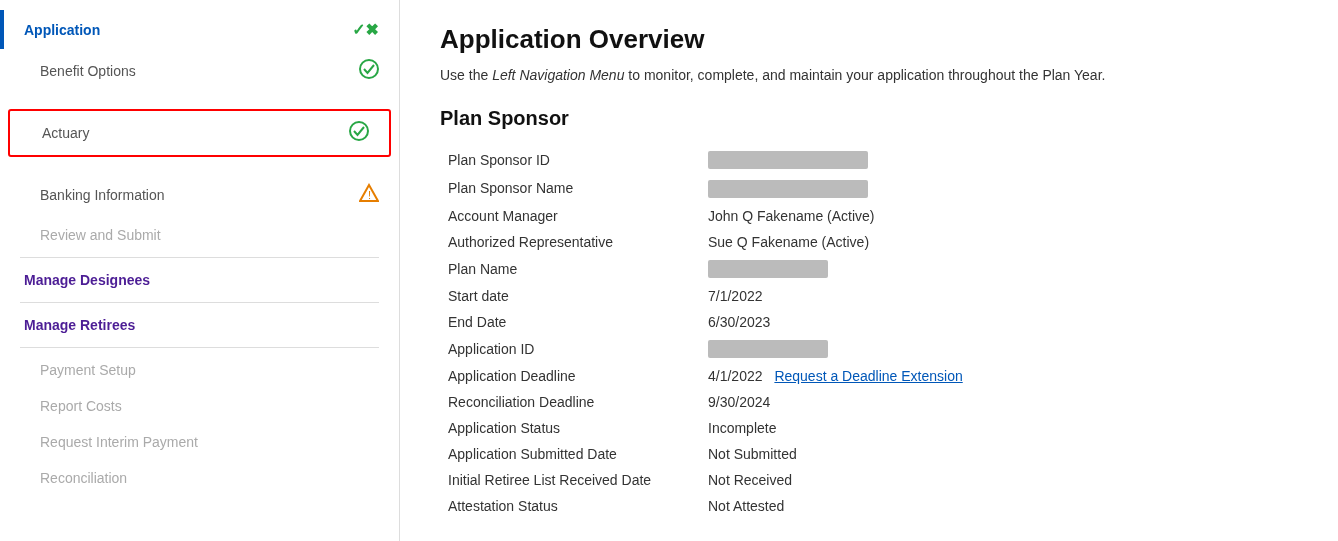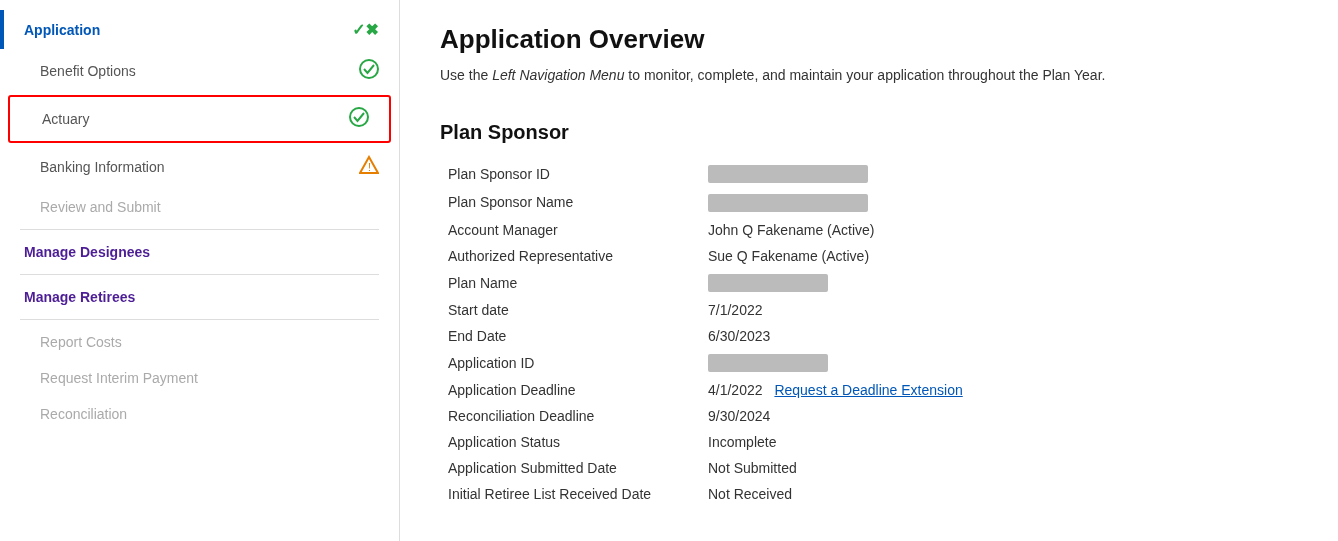--- a/index.html
+++ b/index.html
@@ -85,21 +85,21 @@
     .page-title {
       font-size: 26px;
       font-weight: bold;
       color: #111;
       margin-bottom: 12px;
     }
 
     .page-description {
       font-size: 14px;
       color: #333;
-      margin-bottom: 38px;
+      margin-bottom: 24px;
     }
 
     .page-description em {
       font-style: italic;
     }
 
     .section-title {
       font-size: 20px;
       font-weight: bold;
       color: #111;
@@ -180,21 +180,21 @@
   <div class="sidebar-item sidebar-sub-item">
     <span class="item-label">Benefit Options</span>
     <span class="item-icon check-green">
       <svg width="20" height="20" viewBox="0 0 20 20">
           <circle cx="10" cy="10" r="9" fill="none" stroke="#28a745" stroke-width="2"></circle>
           <polyline points="5,10 8.5,14 15,6" fill="none" stroke="#28a745" stroke-width="2"></polyline>
         </svg>
     </span>
   </div>
 
-  <div style="border: 2px solid red; margin: 2px 8px; border-radius: 3px;">
+  <div style="border: 2px solid red; margin: 16px 8px; border-radius: 3px;">
     <div class="sidebar-item sidebar-sub-item" style="padding-left:28px;">
       <span class="item-label">Actuary</span>
       <span class="item-icon check-green">
         <svg width="20" height="20" viewBox="0 0 20 20">
             <circle cx="10" cy="10" r="9" fill="none" stroke="#28a745" stroke-width="2"></circle>
             <polyline points="5,10 8.5,14 15,6" fill="none" stroke="#28a745" stroke-width="2"></polyline>
           </svg>
       </span>
     </div>
   </div>
@@ -220,20 +220,23 @@
   </div>
 
   <div class="divider"></div>
 
   <div class="sidebar-item section-header">
     <span class="item-label">Manage Retirees</span>
   </div>
 
   <div class="divider"></div>
 
+  <div class="sidebar-item sidebar-sub-item disabled">
+    <span class="item-label">Payment Setup</span>
+  </div>
 
 
   <div class="sidebar-item sidebar-sub-item disabled">
     <span class="item-label">Report Costs</span>
   </div>
 
   <div class="sidebar-item sidebar-sub-item disabled">
     <span class="item-label">Request Interim Payment</span>
   </div>
 
@@ -316,15 +319,19 @@
       <tr>
         <td><span>Application Submitted Date</span></td>
         <td class="status-not-submitted">Not Submitted</td>
       </tr>
 
       <tr>
         <td><span>Initial Retiree List Received Date</span></td>
         <td class="status-not-received">Not Received</td>
       </tr>
 
+      <tr>
+        <td><span>Attestation Status</span></td>
+        <td class="status-not-attested">Not Attested</td>
+      </tr>
     </tbody>
   </table>
 </main>
 
 </body></html>

